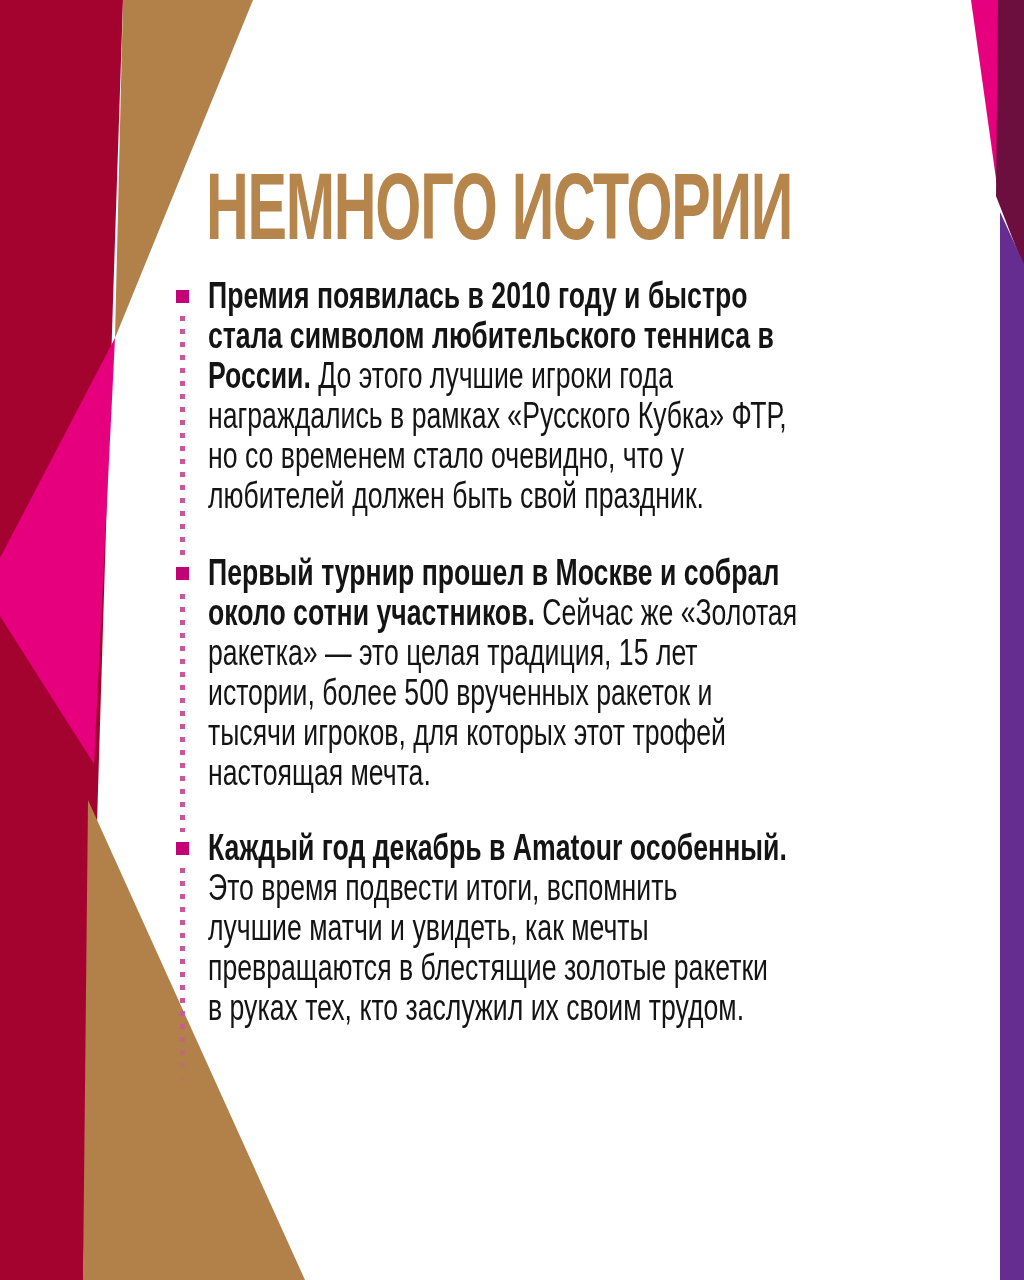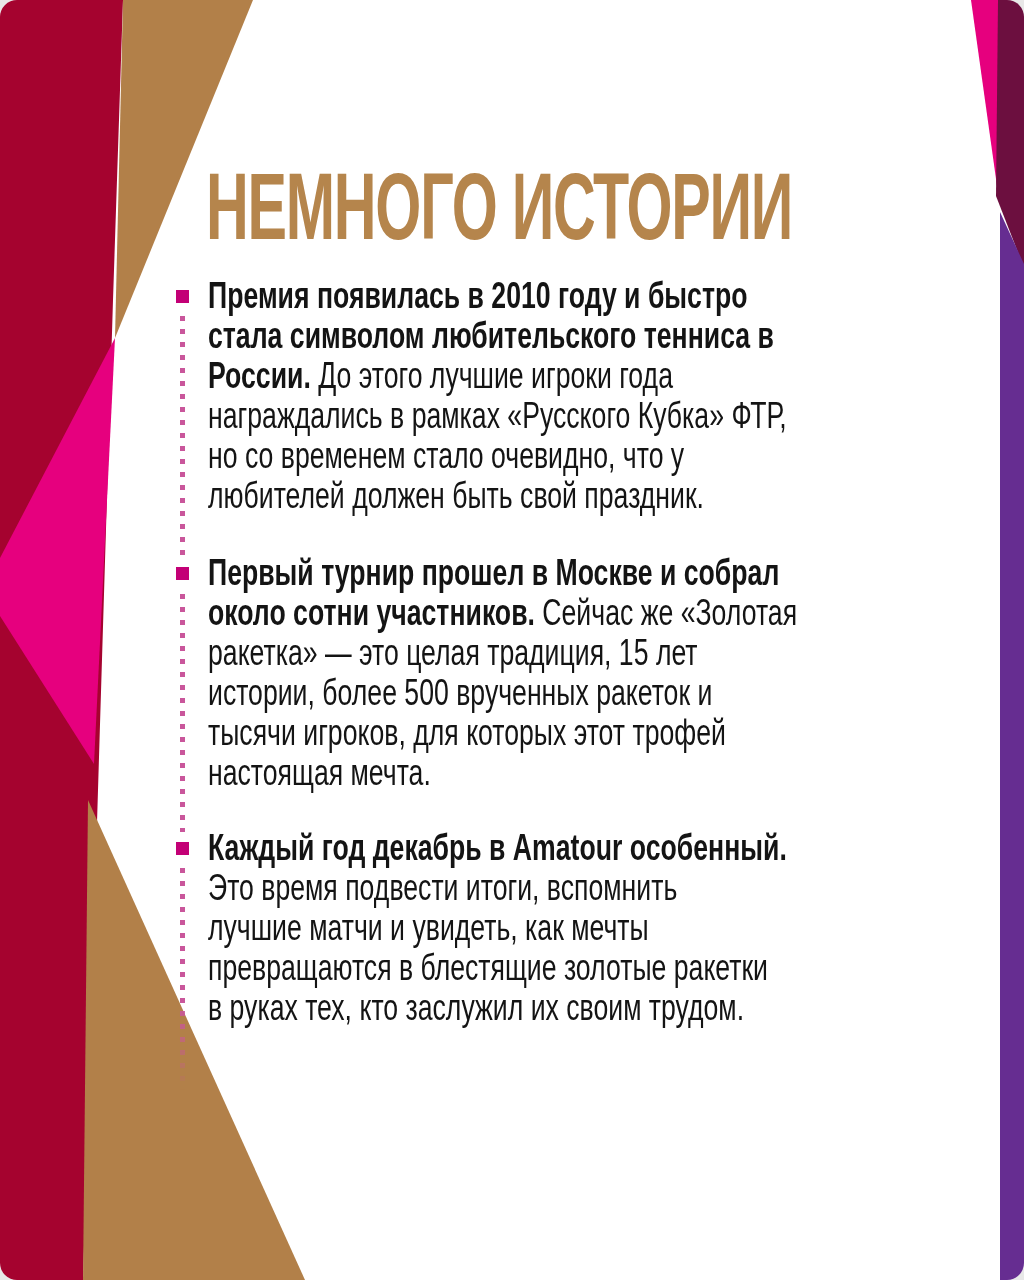--- a/index.html
+++ b/index.html
@@ -3,21 +3,20 @@
 <meta charset="utf-8">
 <style>
   html,body{margin:0;padding:0;background:#e8e8e8;}
   #canvas{
     position:relative;
     width:1024px;height:1280px;
     margin:0 auto;
     background:var(--bg,#fff);
     overflow:hidden;
     font-family:"Liberation Sans", sans-serif;
-    border-radius:17px;
   }
   #bg-shapes{position:absolute;left:0;top:0;width:1024px;height:1280px;display:block;}
   .page-title{
     position:absolute;left:206px;top:160px;
     font-size:94px;font-weight:700;line-height:1;
     letter-spacing:-2px;white-space:nowrap;
     color:var(--goldTitle,#B5854C);
     transform:scaleX(0.63);transform-origin:0 0;
   }
   .section-text{

